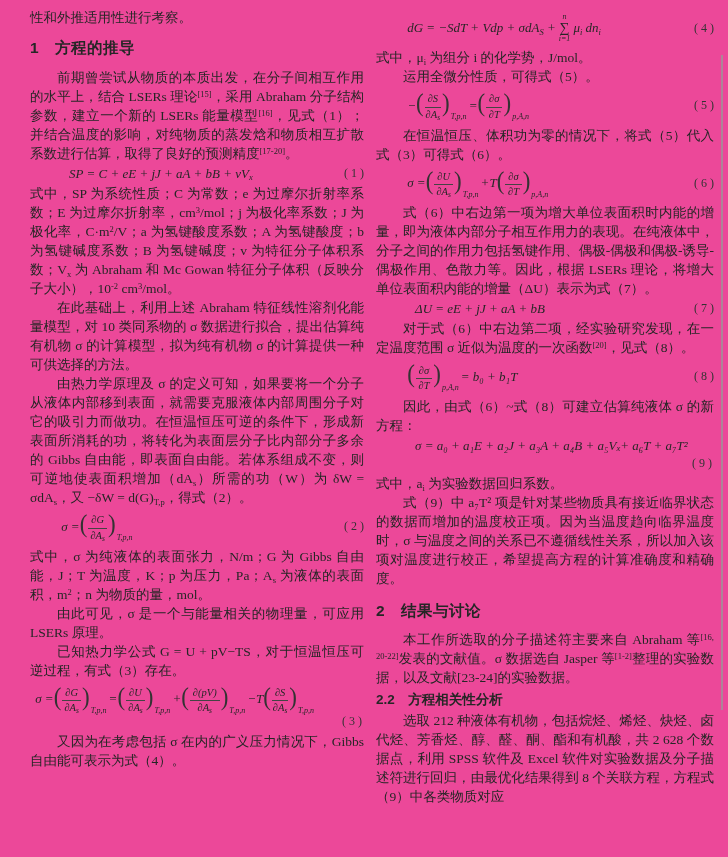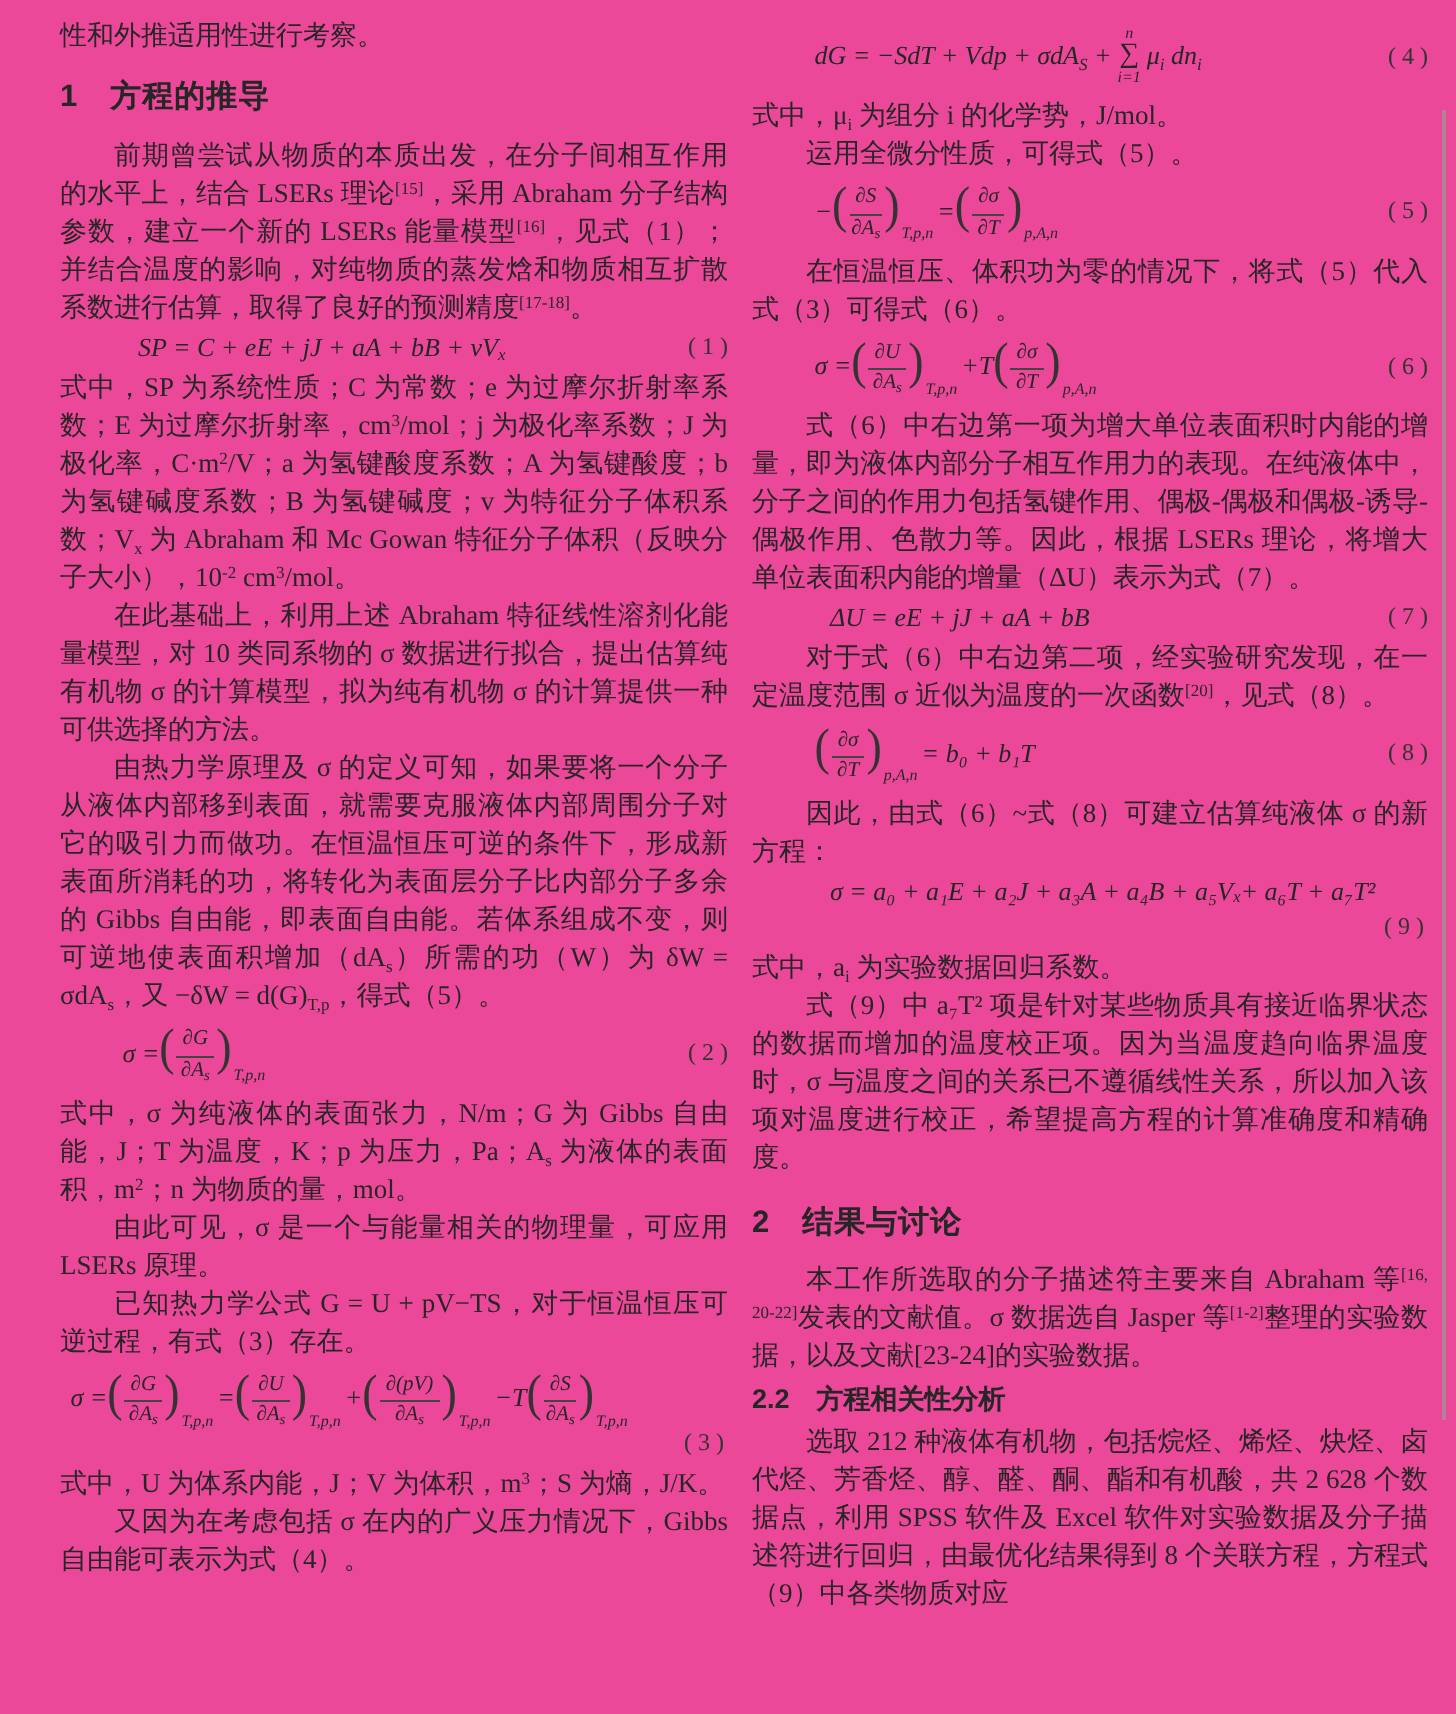--- a/index.html
+++ b/index.html
@@ -49,33 +49,33 @@
   .artifact-line{position:absolute;right:5px;top:55px;height:655px;width:2px;background:#9a9a98;opacity:0.75;}
 </style>
 </head>
 <body>
 
 <div class="page">
 
   <div class="col col-left">
     <p class="p noind">性和外推适用性进行考察。</p>
     <h2 class="h1">1　方程的推导</h2>
-    <p class="p"><span>前期曾尝试从物质的本质出发，在分子间相互作用的水平上，结合 LSERs 理论</span><sup>[15]</sup><span>，采用 Abraham 分子结构参数，建立一个新的 LSERs 能量模型</span><sup>[16]</sup><span>，见式（1）；并结合温度的影响，对纯物质的蒸发焓和物质相互扩散系数进行估算，取得了良好的预测精度</span><sup>[17-18]</sup><span>。</span></p>
+    <p class="p"><span>前期曾尝试从物质的本质出发，在分子间相互作用的水平上，结合 LSERs 理论</span><sup>[15]</sup><span>，采用 Abraham 分子结构参数，建立一个新的 LSERs 能量模型</span><sup>[16]</sup><span>，见式（1）；并结合温度的影响，对纯物质的蒸发焓和物质相互扩散系数进行估算，取得了良好的预测精度</span><sup>[17-20]</sup><span>。</span></p>
 
     <div class="eq eq-inline">
       <span class="eq-body">
           <span>SP = C + eE + jJ + aA + bB + vV</span>
           <sub>x</sub>
         </span>
       <span class="eq-tag">( 1 )</span>
     </div>
 
     <p class="p noind"><span>式中，SP 为系统性质；C 为常数；e 为过摩尔折射率系数；E 为过摩尔折射率，cm</span><sup>3</sup><span>/mol；j 为极化率系数；J 为极化率，C·m</span><sup>2</sup><span>/V；a 为氢键酸度系数；A 为氢键酸度；b 为氢键碱度系数；B 为氢键碱度；v 为特征分子体积系数；V</span><sub>x</sub><span> 为 Abraham 和 Mc Gowan 特征分子体积（反映分子大小），10</span><sup>-2</sup><span> cm</span><sup>3</sup><span>/mol。</span></p>
     <p class="p">在此基础上，利用上述 Abraham 特征线性溶剂化能量模型，对 10 类同系物的 σ 数据进行拟合，提出估算纯有机物 σ 的计算模型，拟为纯有机物 σ 的计算提供一种可供选择的方法。</p>
-    <p class="p"><span>由热力学原理及 σ 的定义可知，如果要将一个分子从液体内部移到表面，就需要克服液体内部周围分子对它的吸引力而做功。在恒温恒压可逆的条件下，形成新表面所消耗的功，将转化为表面层分子比内部分子多余的 Gibbs 自由能，即表面自由能。若体系组成不变，则可逆地使表面积增加（dA</span><sub>s</sub><span>）所需的功（W）为 δW = σdA</span><sub>s</sub><span>，又 −δW = d(G)</span><sub>T,p</sub><span>，得式（5）。</span></p>
+    <p class="p"><span>由热力学原理及 σ 的定义可知，如果要将一个分子从液体内部移到表面，就需要克服液体内部周围分子对它的吸引力而做功。在恒温恒压可逆的条件下，形成新表面所消耗的功，将转化为表面层分子比内部分子多余的 Gibbs 自由能，即表面自由能。若体系组成不变，则可逆地使表面积增加（dA</span><sub>s</sub><span>）所需的功（W）为 δW = σdA</span><sub>s</sub><span>，又 −δW = d(G)</span><sub>T,p</sub><span>，得式（2）。</span></p>
 
     <div class="eq eq-disp">
       <span class="eq-body">
         <span class="mi">σ = </span>
         <span><span class="paren">(</span><span class="frac">
               <span class="fn">∂G</span>
               <span class="fd">∂A<span class="vsub">s</span></span>
             </span><span class="paren">)</span><span class="psub">T,p,n</span></span>
       </span>
       <span class="eq-tag">( 2 )</span>
@@ -104,21 +104,20 @@
             </span><span class="paren">)</span><span class="psub">T,p,n</span></span>
         <span class="mi"> −T </span>
         <span><span class="paren">(</span><span class="frac">
               <span class="fn">∂S</span>
               <span class="fd">∂A<span class="vsub">s</span></span>
             </span><span class="paren">)</span><span class="psub">T,p,n</span></span>
       </span>
     </div>
     <div class="eq-tagline">( 3 )</div>
 
-    <p class="p noind"><span>式中，U 为体系内能，J；V 为体积，m</span><sup>3</sup><span>；S 为熵，J/K。</span></p>
     <p class="p">又因为在考虑包括 σ 在内的广义压力情况下，Gibbs 自由能可表示为式（4）。</p>
   </div>
 
   <div class="col col-right">
 
     <div class="eq eq-disp">
       <span class="eq-body">
         <span class="mi"><span>dG = −SdT + Vdp + σdA</span><sub>S</sub><span> + </span></span>
         <span class="sum">
             <span class="sum-top">n</span>

